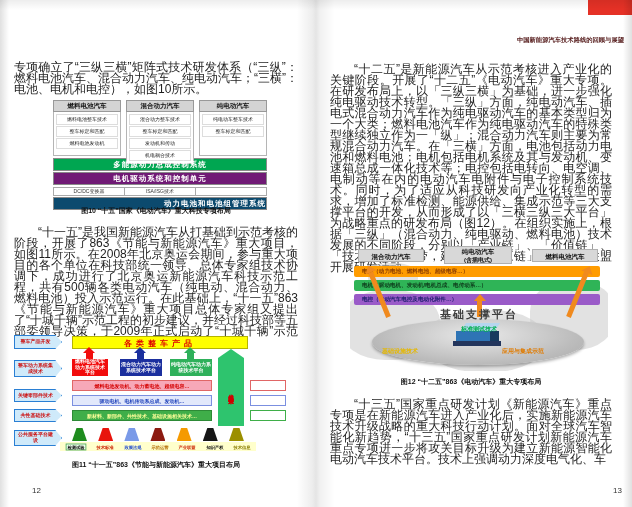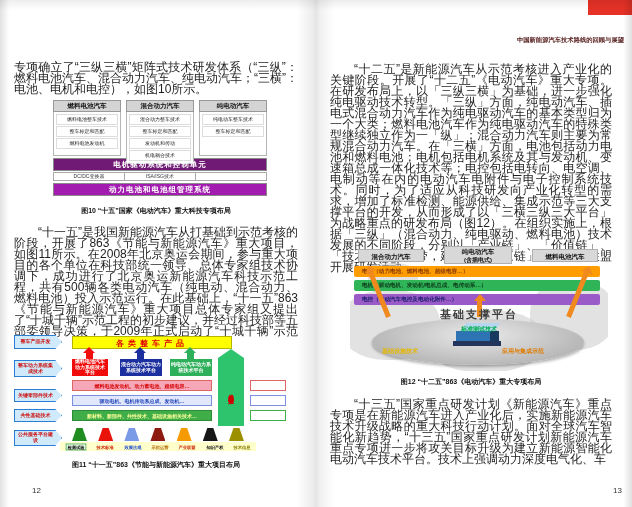--- a/index.html
+++ b/index.html
@@ -22,29 +22,29 @@
   
   .fig10{position:absolute;left:53px;top:100px;width:214px;}
   .f10cols{display:flex;gap:5px;height:56px;}
   .f10col{flex:1;display:flex;flex-direction:column;}
   .f10head{background:#d4d4d4;border:1px solid #999;font-size:6.5px;font-weight:bold;text-align:center;line-height:10px;height:10px;color:#111;}
   .f10body{flex:1;border:1px solid #b5b5b5;border-top:none;padding:1px;background:#fff;}
   .f10item{font-size:5px;text-align:center;line-height:9.6px;height:9.6px;color:#222;border:0.5px solid #ddd;margin:0.5px 1px;white-space:nowrap;overflow:hidden;}
   .f10bar{height:11px;line-height:11px;text-align:center;font-weight:bold;color:#fff;font-size:7.5px;margin-top:1.5px;border:0.5px solid #8a8a8a;letter-spacing:1px;}
   .f10bar.g{background:#00a651;}
   .f10bar.lg{background:#701a75;}
-  .f10bar.b{background:#a21caf;}
+  .f10bar.b{background:#0c4a6e;text-align:right;}
   .f10smallrow{display:flex;height:7px;margin-top:1.5px;border:0.5px solid #aaa;background:#fff;}
   .f10small{width:33%;border-right:0.5px solid #aaa;font-size:5px;line-height:7px;text-align:center;color:#333;transform-origin:left center;}
 
   
   .fig11{position:absolute;left:14px;top:333px;width:286px;height:122px;}
   .f11side{position:absolute;left:0;width:48px;background:#cfeafa;border:0.8px solid #2a7fd4;color:#cc1111;font-size:5px;line-height:5.6px;display:flex;align-items:center;justify-content:center;text-align:center;clip-path:polygon(0 0,86% 0,100% 50%,86% 100%,0 100%);padding:1px 6px 1px 1px;font-weight:bold;box-sizing:border-box;}
   .s1{top:2px;height:14px;} .s2{top:27px;height:17px;} .s3{top:56px;height:13px;} .s4{top:76px;height:13px;} .s5{top:97px;height:16px;}
-  .f11yellow{position:absolute;left:58px;top:3px;width:160px;height:13px;background:#ffff00;border:0.5px solid #b5b500;color:#e00000;font-weight:bold;font-size:8px;line-height:13px;text-align:center;letter-spacing:4px;box-sizing:border-box;}
+  .f11yellow{position:absolute;left:58px;top:3px;width:176px;height:13px;background:#ffff00;border:0.5px solid #b5b500;color:#e00000;font-weight:bold;font-size:8px;line-height:13px;text-align:center;letter-spacing:4px;box-sizing:border-box;}
   .f11varr{position:absolute;top:20px;height:6px;width:7px;}
   .f11varr::before{content:"";position:absolute;top:-6px;left:-3px;border-left:6.5px solid transparent;border-right:6.5px solid transparent;border-bottom:6px solid;}
   .va-red{background:#f10c0c;} .va-red::before{border-bottom-color:#f10c0c;}
   .va-blue{background:#1b2f9e;} .va-blue::before{border-bottom-color:#1b2f9e;}
   .va-grn{background:#2eb05a;} .va-grn::before{border-bottom-color:#2eb05a;}
   .f11plat{position:absolute;top:26px;height:17px;color:#fff;font-size:5px;line-height:5.8px;display:flex;align-items:center;justify-content:center;text-align:center;font-weight:bold;padding:0 1px;box-sizing:border-box;}
   .p1{left:58px;width:36px;background:#f10c0c;}
   .p2{left:106px;width:42px;background:#1b2f9e;}
   .p3{left:156px;width:42px;background:#2eb05a;}
   .f11hbar{position:absolute;left:58px;width:140px;height:11px;line-height:11px;font-size:5px;text-align:center;font-weight:bold;white-space:nowrap;overflow:hidden;box-sizing:border-box;}
@@ -130,20 +130,21 @@
           </div>
         </div>
         <div class="f10col">
           <div class="f10head">纯电动汽车</div>
           <div class="f10body">
             <div class="f10item">纯电动车整车技术</div>
             <div class="f10item">整车标定和匹配</div>
           </div>
         </div>
       </div>
+      <div class="f10bar g">多能源动力总成控制系统</div>
       <div class="f10bar lg">电机驱动系统和控制单元</div>
       <div class="f10smallrow">
         <div class="f10small">DC/DC变换器</div>
         <div class="f10small">ISA/ISG技术</div>
       </div>
       <div class="f10bar b">动力电池和电池组管理系统</div>
     </div>
     <div class="caption" style="top:206px;left:14px;width:284px;">图10 “十五”国家《电动汽车》重大科技专项布局</div>
 
     <div class="para indent" style="top:227px;left:14px;width:284px;">“十一五”是我国新能源汽车从打基础到示范考核的阶段，开展了863《节能与新能源汽车》重大项目，如图11所示。在2008年北京奥运会期间，参与重大项目的各个单位在科技部统一领导、总体专家组技术协调下，成功进行了北京奥运新能源汽车科技示范工程，共有500辆各类电动汽车（纯电动、混合动力、燃料电池）投入示范运行。在此基础上，“十一五”863《节能与新能源汽车》重大项目总体专家组又提出了“十城千辆”示范工程的初步建议，并经过科技部等五部委领导决策，于2009年正式启动了“十城千辆”示范工程。</div>

